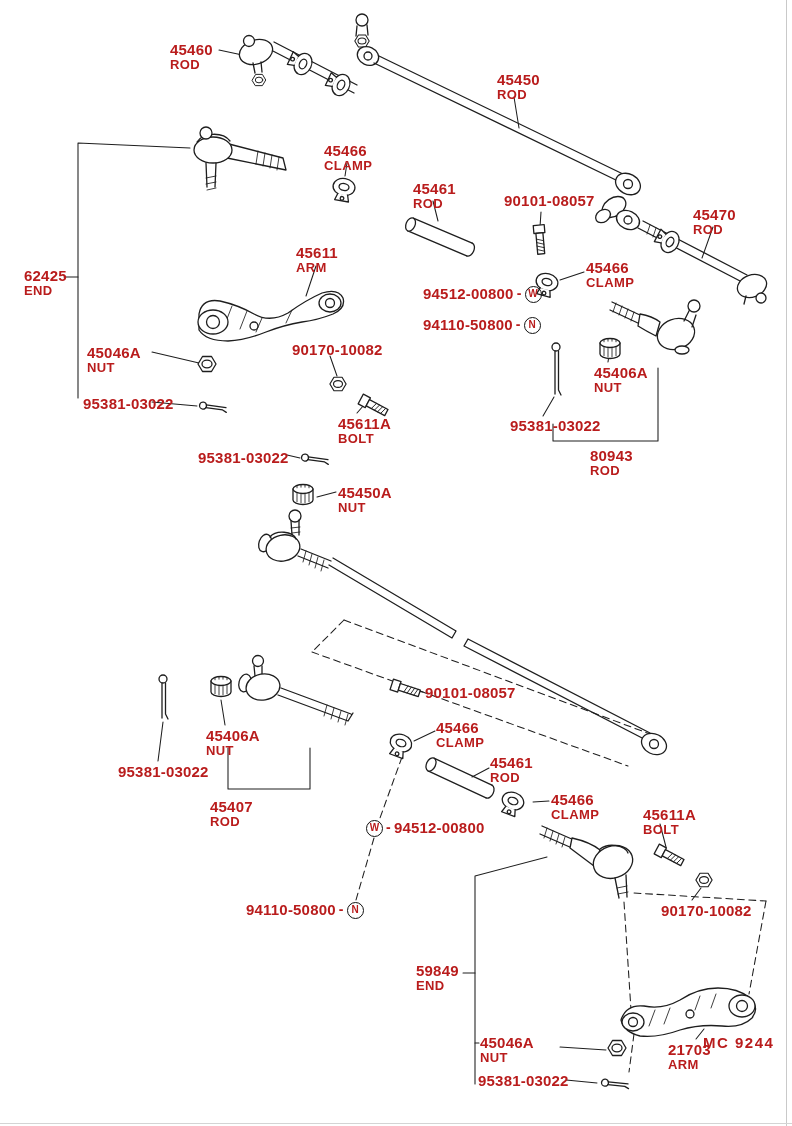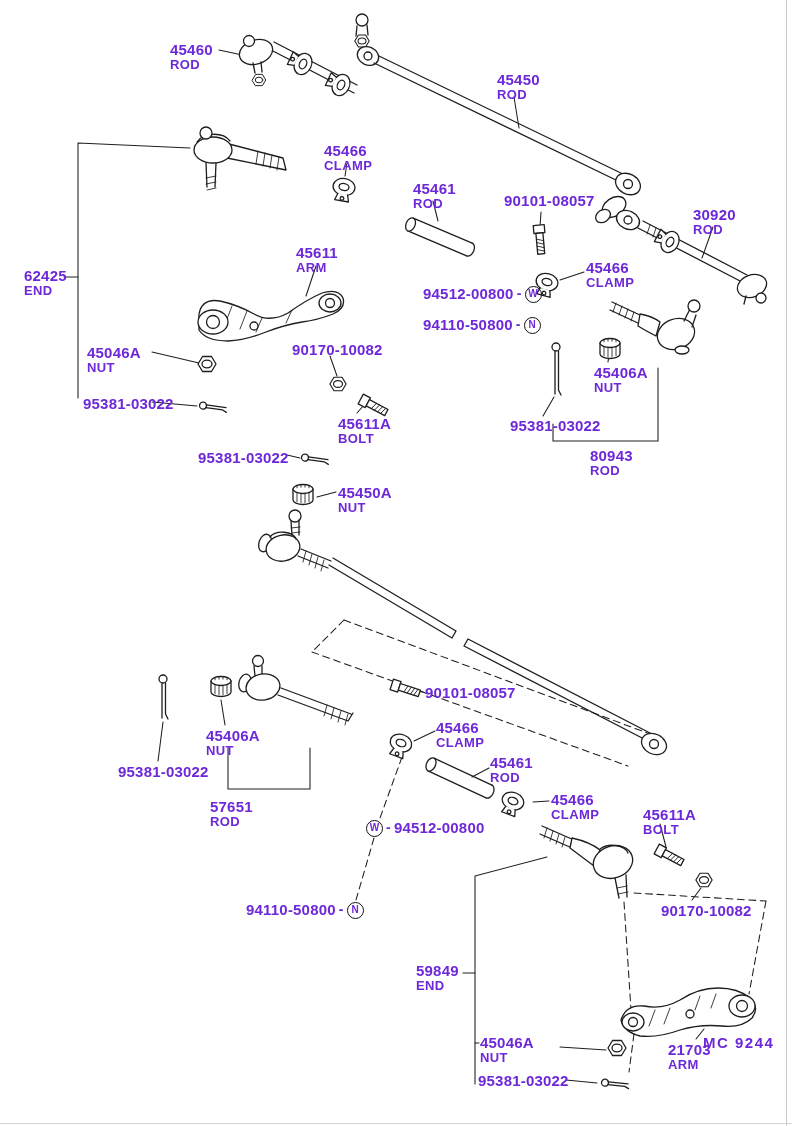--- a/index.html
+++ b/index.html
@@ -9,21 +9,21 @@
   }
   #art { position:absolute; left:0; top:0; }
   #art line, #art path, #art ellipse, #art circle, #art rect, #art polygon, #art polyline {
     stroke:#1e1e1e; stroke-width:1.3; fill:none; stroke-linecap:round; stroke-linejoin:round;
   }
   #art .wf { fill:#ffffff; }
   #art .ld { stroke-width:1.05; }
   #art .dash { stroke-dasharray:7 4.5; stroke-width:1.05; }
   #art .hatch { stroke-width:0.85; }
   .label {
-    position:absolute; color:#6d28d9; font-weight:700; line-height:1.08;
+    position:absolute; color:#b91c1c; font-weight:700; line-height:1.08;
     white-space:nowrap; letter-spacing:0.2px;
   }
   .label .num { font-size:15px; }
   .label .sub { display:block; font-size:13px; letter-spacing:0.4px; }
   .label.row { display:flex; gap:2px; }
   .label .sep { font-size:14px; margin:0 1px; }
   .circ {
     display:inline-flex; width:15px; height:15px; border:1.5px solid #121212;
     border-radius:50%; font-size:10px; font-weight:700;
     align-items:center; justify-content:center; flex:0 0 auto;
@@ -325,21 +325,21 @@
   <div class="label" style="left:413px;top:180px">
     <span class="num">45461</span>
     <span class="sub">ROD</span>
   </div>
 
   <div class="label" style="left:504px;top:192px">
     <span class="num">90101-08057</span>
   </div>
 
   <div class="label" style="left:693px;top:206px">
-    <span class="num">30920</span>
+    <span class="num">45470</span>
     <span class="sub">ROD</span>
   </div>
 
   <div class="label" style="left:296px;top:244px">
     <span class="num">45611</span>
     <span class="sub">ARM</span>
   </div>
 
   <div class="label" style="left:586px;top:259px">
     <span class="num">45466</span>
@@ -426,21 +426,21 @@
   <div class="label" style="left:118px;top:763px">
     <span class="num">95381-03022</span>
   </div>
 
   <div class="label" style="left:551px;top:791px">
     <span class="num">45466</span>
     <span class="sub">CLAMP</span>
   </div>
 
   <div class="label" style="left:210px;top:798px">
-    <span class="num">57651</span>
+    <span class="num">45407</span>
     <span class="sub">ROD</span>
   </div>
 
   <div class="label" style="left:643px;top:806px">
     <span class="num">45611A</span>
     <span class="sub">BOLT</span>
   </div>
 
   <div class="label row" style="left:366px;top:820px">
     <span class="circ">W</span>

